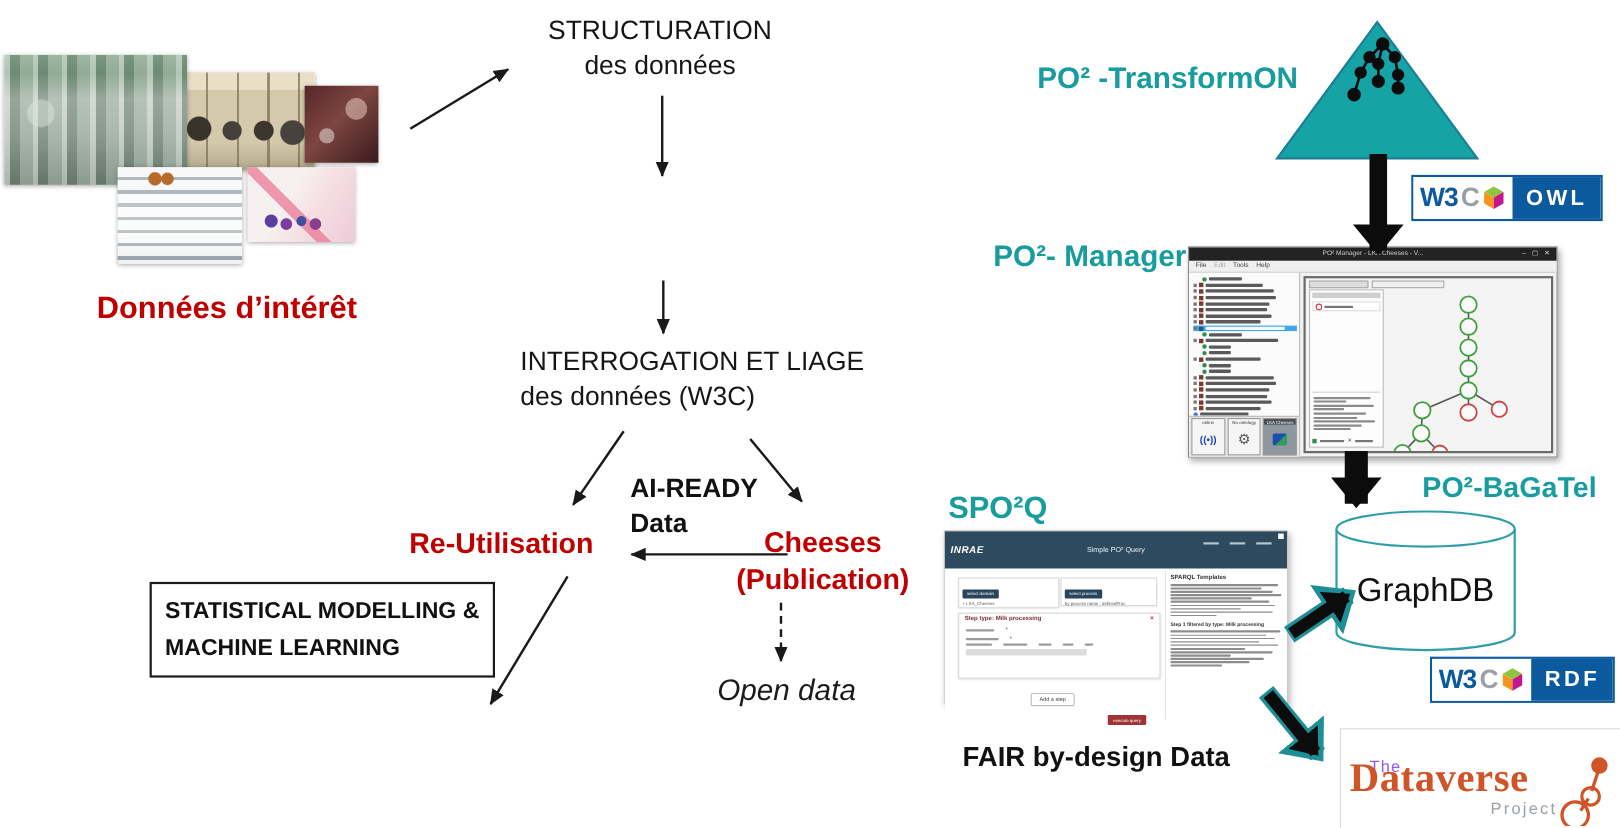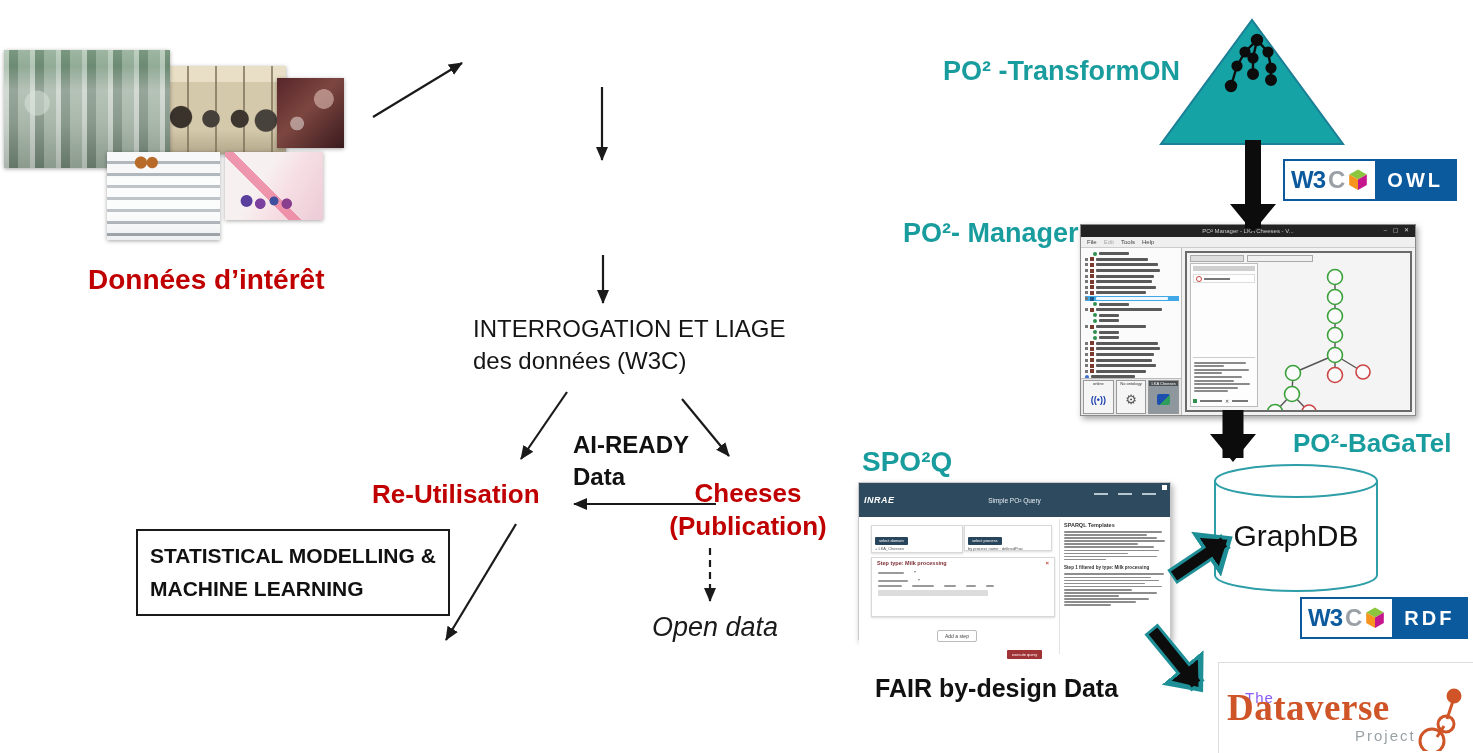--- a/index.html
+++ b/index.html
@@ -97,20 +97,22 @@
   <div class="photo" style="left:225px;top:152px;width:98px;height:68px;z-index:5;background:
       radial-gradient(circle at 22% 72%, #5b3f9e 0 6%, transparent 7%),
       radial-gradient(circle at 36% 76%, #7b3f9e 0 6%, transparent 7%),
       radial-gradient(circle at 50% 72%, #3f4f9e 0 6%, transparent 7%),
       radial-gradient(circle at 63% 76%, #8a3f8e 0 6%, transparent 7%),
       linear-gradient(45deg, transparent 38%, rgba(235,120,150,.75) 38% 46%, transparent 46%),
       linear-gradient(120deg,#f7f0f1 0 38%,#f6dee4 62%,#eccbd6 100%);"></div>
 
   <div class="abs redlbl" style="left:88px;top:264px;font-size:28px;z-index:3;">Données d’intérêt</div>
 
+  <div class="abs flowtxt ml" style="left:465px;top:12px;width:270px;">STRUCTURATION
+des données</div>
   <div class="abs flowtxt ml" style="left:473px;top:313px;width:320px;text-align:left;">INTERROGATION ET LIAGE
 des données (W3C)</div>
   <div class="abs ml" style="left:573px;top:429px;font-size:24px;font-weight:bold;color:#111;line-height:1.32;">AI-READY
 Data</div>
   <div class="abs redlbl" style="left:372px;top:479px;font-size:26px;">Re-Utilisation</div>
   <div class="abs redlbl ml" style="left:660px;top:477px;width:176px;font-size:26px;text-align:center;line-height:1.28;">Cheeses
 (Publication)</div>
   <div class="abs" style="left:652px;top:612px;font-size:27px;font-style:italic;color:#1a1a1a;">Open data</div>
   <div class="abs statbox ml" style="left:136px;top:529px;width:286px;">STATISTICAL MODELLING &amp;
 MACHINE LEARNING</div>

